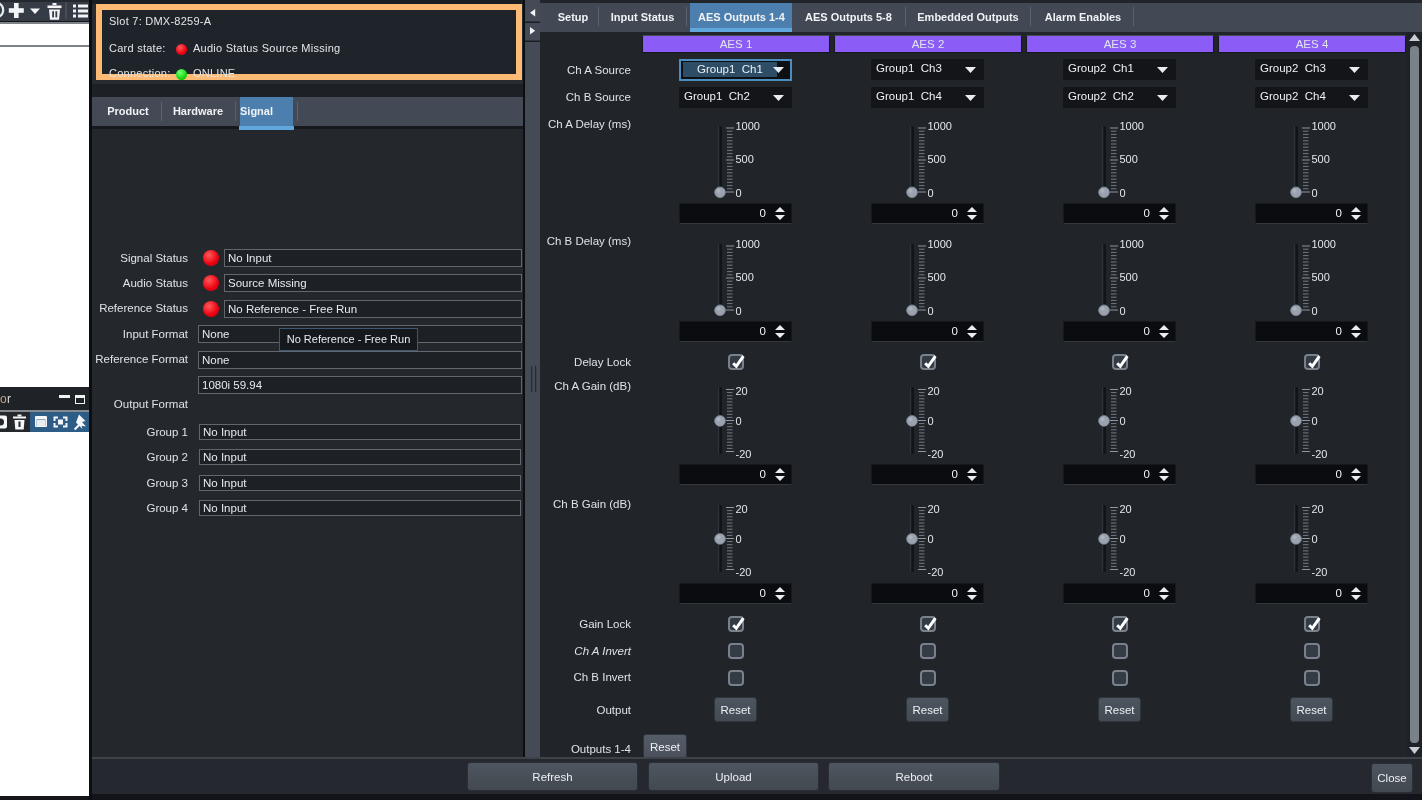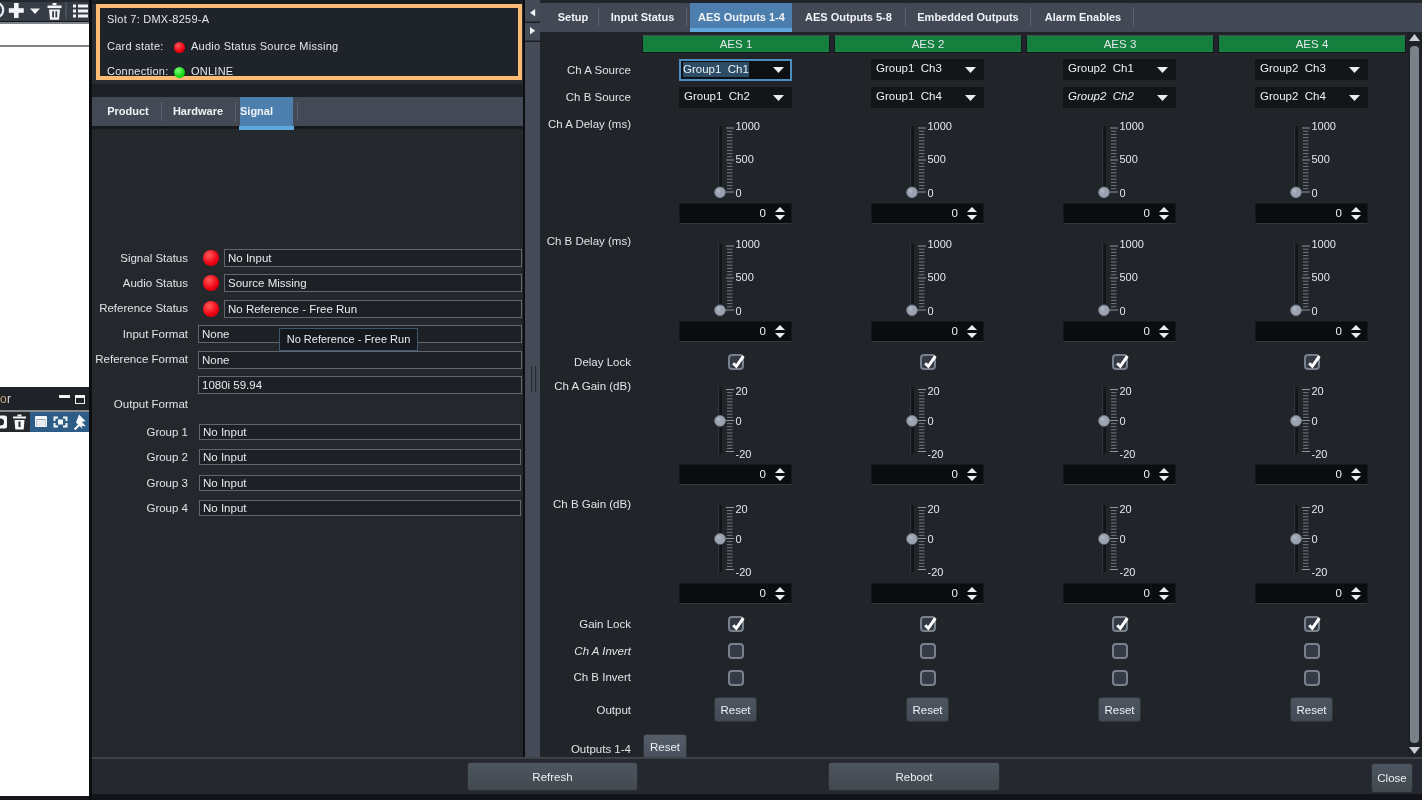--- a/index.html
+++ b/index.html
@@ -14,21 +14,21 @@
 #lline410 { position:absolute; left:0; top:410px; width:89px; height:2px; background:#84898e; }
 #ltb2 { position:absolute; left:0; top:412px; width:89px; height:20px; background:#24272c; }
 #ltb2blue { position:absolute; left:30px; top:0; width:59px; height:20px; background:#2d5c86; }
 #lwhite2 { position:absolute; left:0; top:432px; width:89px; height:364px; background:#ffffff; }
 #ldark3 { position:absolute; left:0; top:796px; width:89px; height:4px; background:#14161a; }
 #ledge { position:absolute; left:89px; top:0; width:3px; height:800px; background:#0b0d10; }
 
 
 #card { position:absolute; left:92px; top:0; width:431px; height:757px; background:#272c32; }
 #cardtop { position:absolute; left:0; top:0; width:431px; height:4px; background:#1a1d22; }
-#hdrbox { position:absolute; left:4px; top:4px; width:426px; height:76px; background:#1f232a; border:4px solid #fdba74; }
+#hdrbox { position:absolute; left:4px; top:4px; width:426px; height:76px; background:#1f232a; border:6px solid #fdba74; }
 #hdrbox .t { position:absolute; left:7px; color:#e3e6ea; font-size:11px; letter-spacing:0.25px; line-height:13px; white-space:nowrap; }
 #darkband { position:absolute; left:0; top:84px; width:431px; height:13px; background:#1d2126; }
 #ltabs { position:absolute; left:0; top:97px; width:431px; height:29px; background:#434a55; z-index:5; }
 #lcontent { position:absolute; left:0; top:126px; width:431px; height:631px; background:#24282d; border-top:3px solid #17191d; }
 .ltab { position:absolute; top:0; height:29px; line-height:29px; color:#f0f2f5; font-size:11px; font-weight:bold; text-align:center; white-space:nowrap; }
 .rtab { position:absolute; top:0; height:28px; line-height:28px; color:#f0f2f5; font-size:11px; font-weight:bold; text-align:center; white-space:nowrap; }
 .tabsep { position:absolute; top:5px; width:1px; height:19px; background:#5a6270; }
 #sigtab { position:absolute; left:148px; top:0px; width:53px; height:29px; background:#4d7fae; }
 #sigund { position:absolute; left:147px; top:29px; width:55px; height:4px; background:#5fa7dc; }
 
@@ -44,25 +44,25 @@
 #vdiv { position:absolute; left:523px; top:0; width:2px; height:757px; background:#0c0e11; }
 #astrip { position:absolute; left:525px; top:0; width:15px; height:757px; background:#444b56; }
 
 
 #rpanel { position:absolute; left:544px; top:0; width:878px; height:757px; background:#212429; }
 #rtabs { position:absolute; left:0; top:3px; width:878px; height:29px; background:#424955; }
 #aestab { position:absolute; left:146px; top:0; width:102px; height:25px; background:#4d7fae; }
 #aesund { position:absolute; left:146px; top:25px; width:102px; height:4px; background:#5fa7dc; }
 
 .rlab { position:absolute; right:776px; white-space:nowrap; text-align:right; color:#dfe2e6; font-size:11.5px; height:17px; line-height:17px; }
-.aeshdr { position:absolute; width:188px; height:18px; background:#15803d; border:1px solid #14171b; border-top-color:#454c56; color:#e2e6ea; font-size:11.5px; line-height:16px; text-align:center; }
+.aeshdr { position:absolute; width:188px; height:18px; background:#8b5cf6; border:1px solid #14171b; border-top-color:#454c56; color:#e2e6ea; font-size:11.5px; line-height:16px; text-align:center; }
 .dd { position:absolute; width:113px; height:21px; background:#131519; color:#eef1f4; font-size:11.5px; }
 .ddtx { position:absolute; left:5px; top:3px; }
 .ddf { width:113px; height:22px; border:2px solid #4c8dc0; background:#0d0f12; }
-.ddsel { position:absolute; left:2px; top:1.5px; background:#2d4c66; padding:0 0; height:15px; line-height:15px; }
+.ddsel { position:absolute; left:2px; top:1.5px; background:#2d4c66; padding:0 14px; height:15px; line-height:15px; }
 .ddarr { position:absolute; right:8px; top:8px; }
 .ddf .ddarr { right:6px; top:6.5px; }
 .sld { position:absolute; }
 .spin { position:absolute; width:113px; height:21px; background:#0a0c0f; border:1px solid #16181d; border-bottom-color:#33383f; color:#f0f3f6; font-size:11.5px; }
 .spv { position:absolute; right:25px; top:3px; }
 .sparr { position:absolute; right:6px; top:3px; }
 .cb { position:absolute; width:16px; height:16px; border:2px solid #79818d; border-radius:4px; background:#353b45; }
 .btn { position:absolute; background:linear-gradient(#4d5560,#434a54); border-radius:3px; color:#edf0f3; font-size:11.5px; text-align:center; display:flex; align-items:center; justify-content:center; }
 .rst { border:1px solid #30353c; }
 
@@ -585,21 +585,21 @@
 <div class="cb" style="left:376px;top:643px;"></div>
 <div class="cb" style="left:376px;top:670px;"></div>
 <div class="btn rst" style="left:362px;top:697px;width:43px;height:25px;">Reset</div>
 <div class="aeshdr" style="left:482px;top:35px;">AES 3</div>
 <div class="dd" style="left:519px;top:59px;">
         <span class="ddtx">Group2&nbsp; Ch1</span>
         <svg class="ddarr" width="11" height="6" viewBox="0 0 11 6">
           <path d="M0 0 L11 0 L5.5 6 Z" fill="#e9edf1"></path>
         </svg>
       </div>
-<div class="dd" style="left:519px;top:87px;font-style:italic;">
+<div class="dd" style="left:519px;top:87px;">
         <span class="ddtx">Group2&nbsp; Ch2</span>
         <svg class="ddarr" width="11" height="6" viewBox="0 0 11 6">
           <path d="M0 0 L11 0 L5.5 6 Z" fill="#e9edf1"></path>
         </svg>
       </div>
 <svg class="sld" style="left:546px;top:118px;" width="64" height="82" viewBox="0 0 64 82">
 <rect x="12" y="8" width="4" height="68" rx="1.5" fill="#121518"></rect>
 <rect x="12" y="8" width="1.2" height="68" rx="0.5" fill="#2e343b"></rect>
 <line x1="20" y1="10.0" x2="28" y2="10.0" stroke="#8f969f" stroke-width="1"></line>
         <line x1="21" y1="13.2" x2="26.5" y2="13.2" stroke="#747b85" stroke-width="1"></line>
@@ -940,16 +940,17 @@
 <div id="sbar"></div>
 <svg width="15" height="800" viewBox="0 0 15 800" style="position:absolute;left:1407px;top:0;">
   <path d="M7.5 34 L13 41 L2 41 Z" fill="#c9ced4"></path>
   <path d="M7.5 754 L13 747 L2 747 Z" fill="#c9ced4"></path>
 </svg>
 <div id="sthumb"></div>
 
 <div id="bbar"></div>
 <div id="bstrip"></div>
 <div class="bbtn" style="left:467px;top:762px;width:171px;height:29px;">Refresh</div>
+<div class="bbtn" style="left:648px;top:762px;width:171px;height:29px;">Upload</div>
 <div class="bbtn" style="left:828px;top:762px;width:172px;height:29px;">Reboot</div>
 <div class="bbtn" style="left:1371px;top:763px;width:42px;height:30px;">Close</div>
 
 </div>
 
 </body></html>

